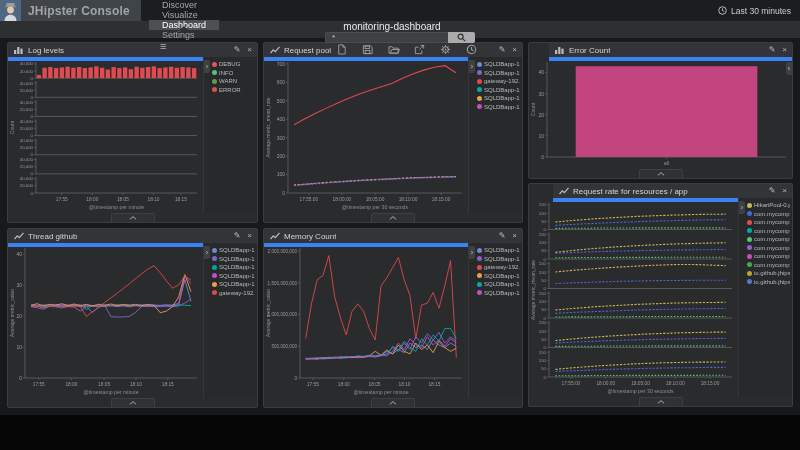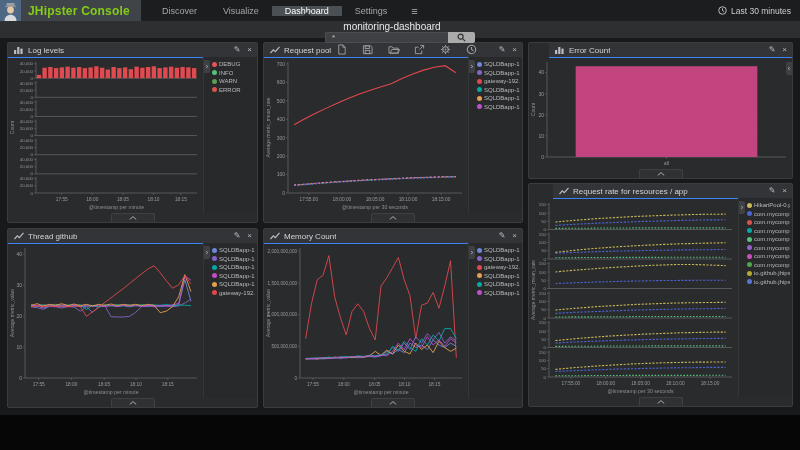--- a/index.html
+++ b/index.html
@@ -4,43 +4,43 @@
 <style>
   html,body{margin:0;padding:0;}
   body{width:800px;height:450px;position:relative;overflow:hidden;background:#060606;
        font-family:"Liberation Sans",sans-serif;}
   svg text{font-family:"Liberation Sans",sans-serif;}
 
   
   .navbar{position:absolute;top:0;left:0;right:0;height:21px;background:#1b1d1f;display:flex;align-items:stretch;z-index:5;}
   .brand{display:flex;align-items:stretch;background:#3f4449;}
   .brand-avatar{width:21px;height:21px;background:#4e6782;flex:none;}
-  .brand-name{color:#84cc16;font-size:12px;font-weight:bold;display:flex;align-items:center;padding:0 11px 0 7px;letter-spacing:.2px;}
-  .nav-tabs{display:flex;align-items:center;margin-left:8px;}
+  .brand-name{color:#a3a3a3;font-size:12px;font-weight:bold;display:flex;align-items:center;padding:0 11px 0 7px;letter-spacing:.2px;}
+  .nav-tabs{display:flex;align-items:flex-start;margin-left:8px;flex-direction:column;}
   .nav-tab{color:#a6a6a6;font-size:9px;padding:0 13px;display:flex;align-items:center;cursor:pointer;position:relative;}
   .nav-tab.active{background:#4a5054;color:#fff;}
   .nav-tab.active::after{content:"";position:absolute;left:50%;bottom:0;margin-left:-4px;
       border-left:4px solid transparent;border-right:4px solid transparent;border-bottom:4px solid #2d2f31;}
   .nav-burger{color:#b5b5b5;font-size:11px;display:flex;align-items:center;padding:0 11px;cursor:pointer;}
   .nav-right{margin-left:auto;display:flex;align-items:center;gap:4px;padding-right:9px;color:#cccccc;font-size:8.5px;cursor:pointer;}
 
   
   .toolbar{position:absolute;top:21px;left:0;right:0;height:17px;background:#2d2f31;display:flex;align-items:center;padding:0 8px;box-sizing:border-box;z-index:4;flex-direction:column;}
   .dash-name{color:#e8e8e8;font-size:10px;margin-right:16px;white-space:nowrap;}
   .query-wrap{flex:1;display:flex;height:12px;}
   .query-input{flex:1;background:#3e4043;border:1px solid #4b4d50;border-right:none;color:#c9c9c9;font-size:8px;
       padding:0 6px;outline:none;border-radius:2px 0 0 2px;font-family:"Liberation Sans",sans-serif;min-width:0;}
   .search-btn{width:27px;background:#ababab;border:none;border-radius:0 2px 2px 0;display:flex;align-items:center;justify-content:center;cursor:pointer;padding:0;}
   .tool-icons{display:flex;align-items:center;gap:14px;margin-left:16px;padding-right:3px;}
   .tool-icon{width:12px;height:12px;display:flex;align-items:center;justify-content:center;cursor:pointer;}
 
   
   .dashboard{position:absolute;top:38px;left:0;right:0;height:377px;background:#17191a;}
   .panel{position:absolute;background:#292b2d;border:1px solid #3a3c3e;box-sizing:border-box;border-radius:2px;}
-  .panel-header{height:14px;background:#323437;border-bottom:1px solid #3b82f6;display:flex;align-items:center;padding:0 5px;gap:4px;cursor:move;}
+  .panel-header{height:14px;background:#323437;border-bottom:4px solid #3b82f6;display:flex;align-items:center;padding:0 5px;gap:4px;cursor:move;}
   .vis-icon{display:flex;align-items:center;justify-content:center;width:11px;height:10px;flex:none;}
   .panel-title{color:#d4d4d4;font-size:8px;white-space:nowrap;overflow:hidden;}
   .panel-actions{margin-left:auto;display:flex;gap:7px;align-items:center;}
   .action{color:#b8b8b8;font-size:8px;line-height:1;cursor:pointer;}
   .panel-body{position:absolute;top:14px;left:0;right:0;bottom:9px;display:flex;}
   .chart{flex:1;position:relative;min-width:0;}
   .legend{width:54px;border-left:1px solid #343638;padding:4px 2px 0 8px;box-sizing:border-box;position:relative;overflow:hidden;background:#27292b;}
   .leg-item{display:flex;align-items:center;gap:2px;margin-bottom:2.5px;cursor:pointer;}
   .leg-dot{width:5px;height:5px;border-radius:50%;flex:none;}
   .leg-label{color:#b9b9b9;font-size:6px;white-space:nowrap;overflow:hidden;}

